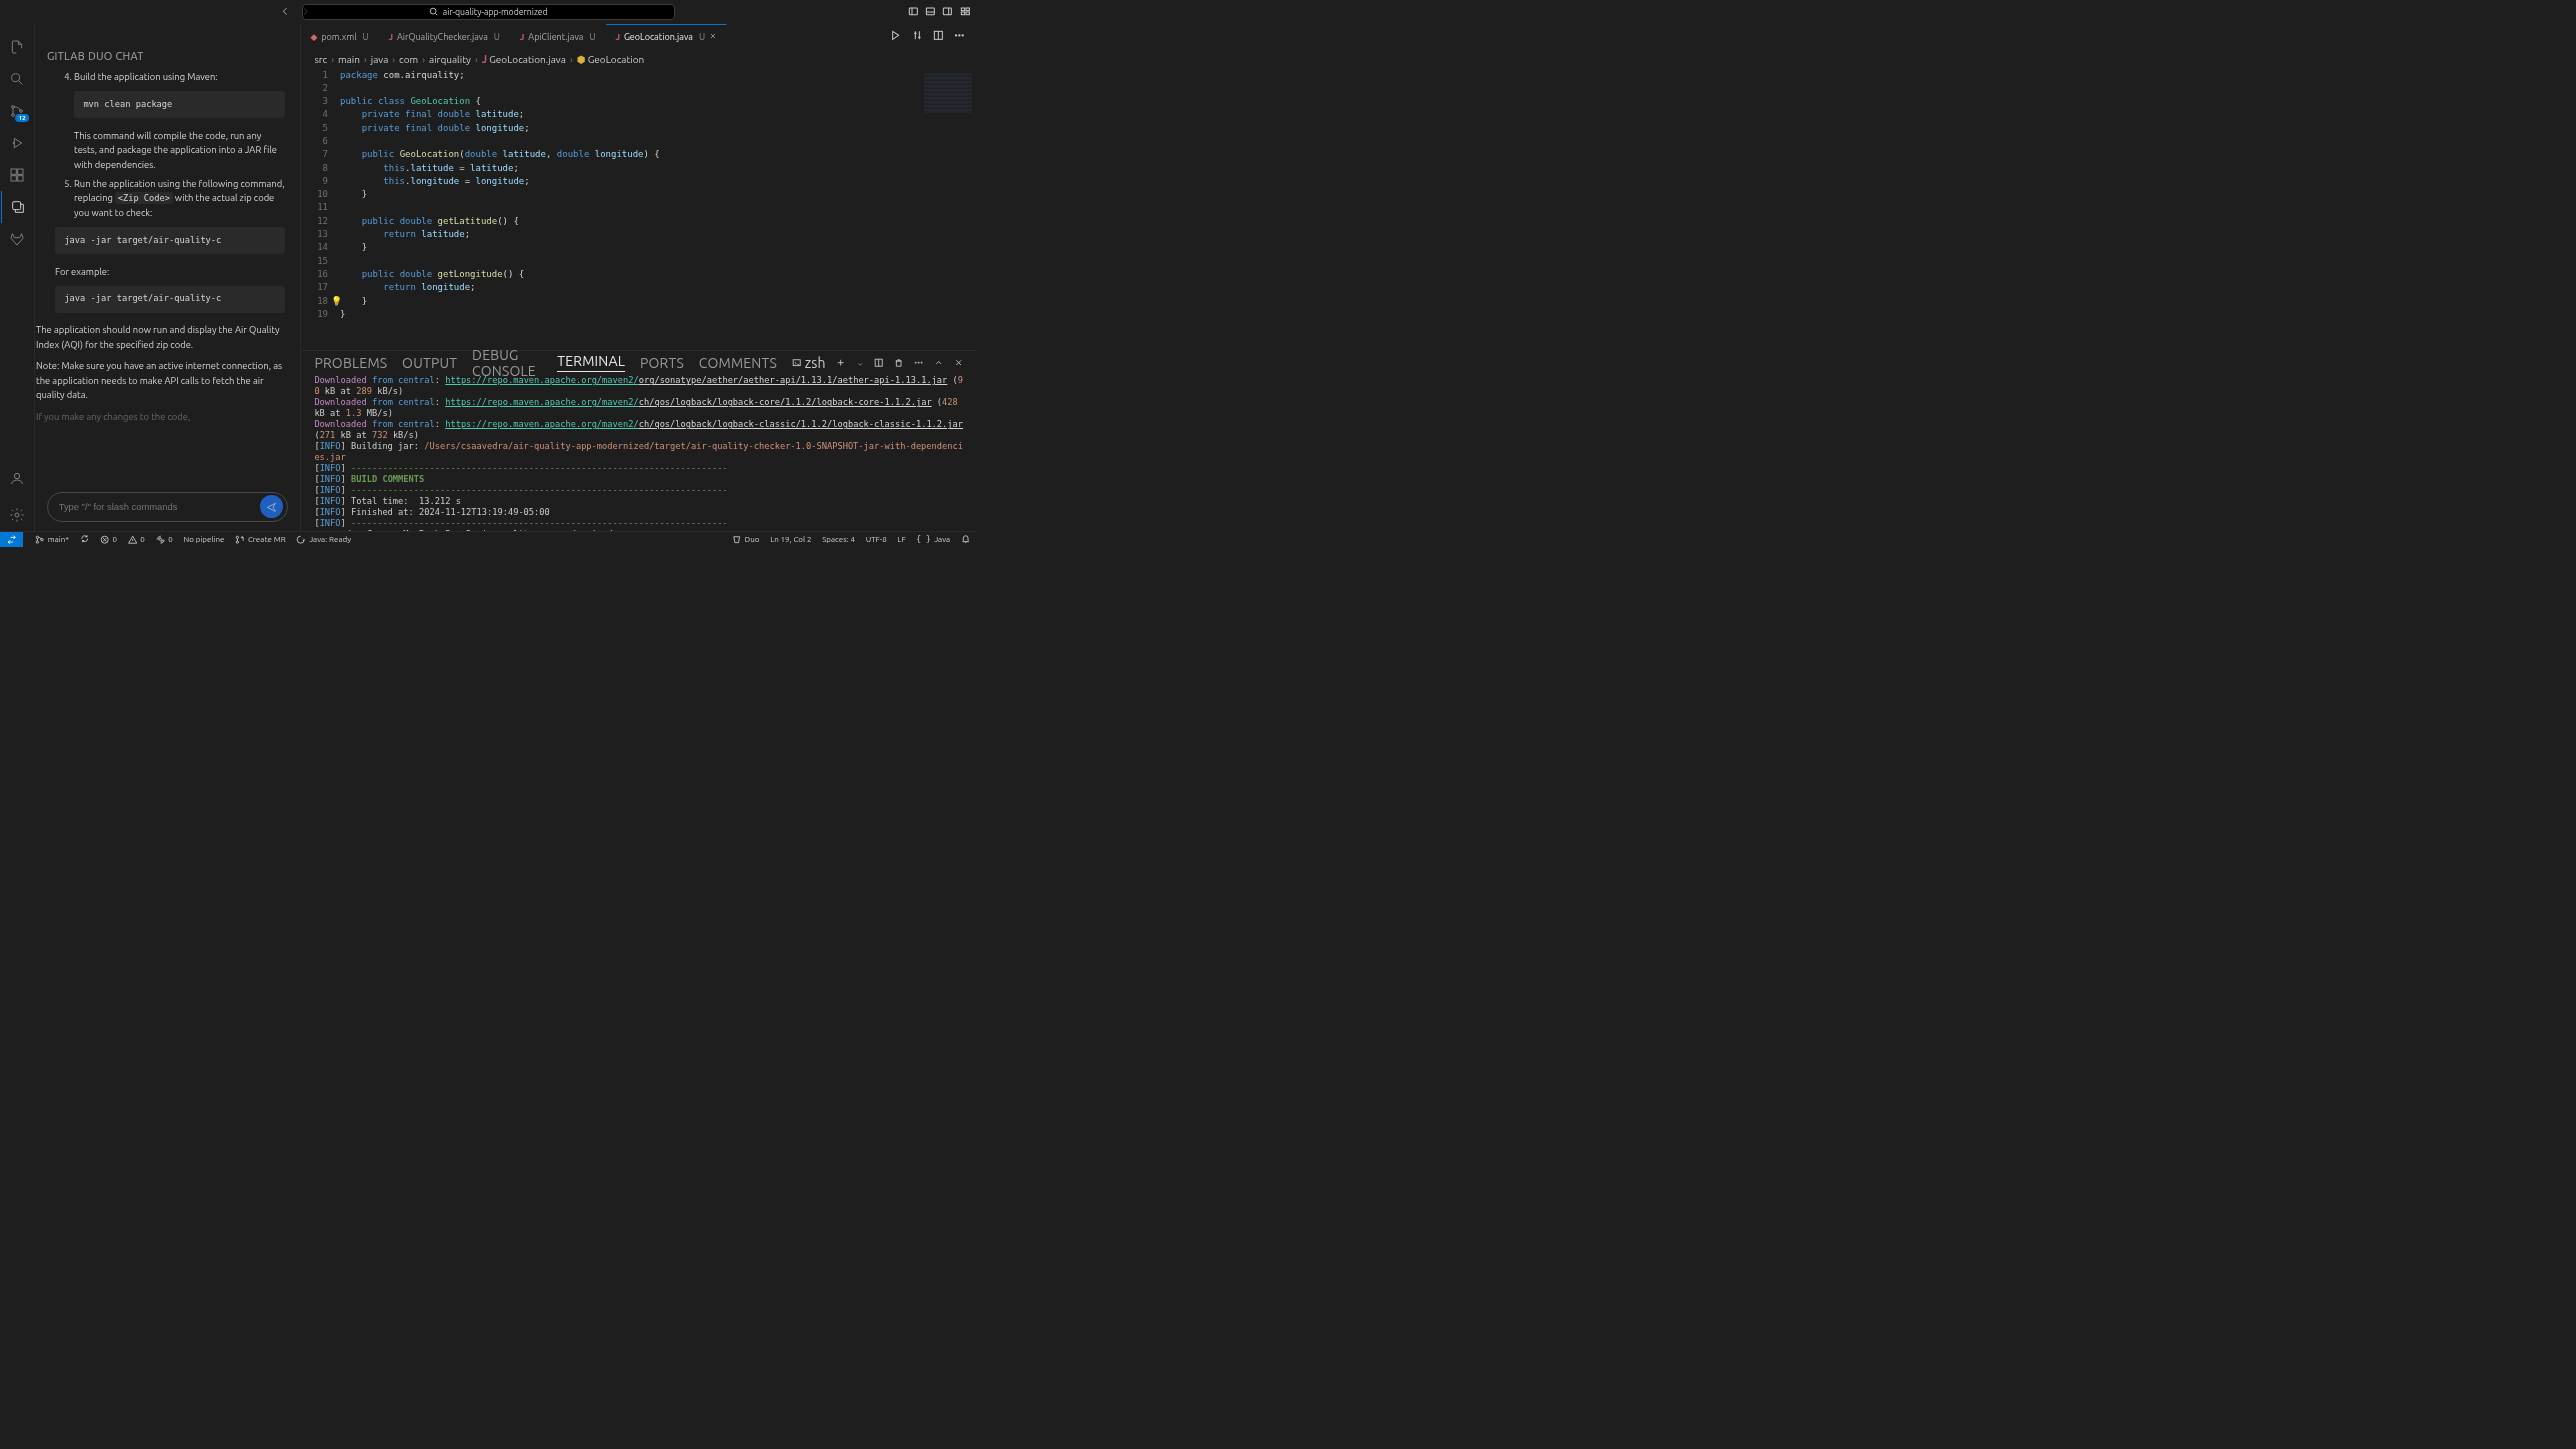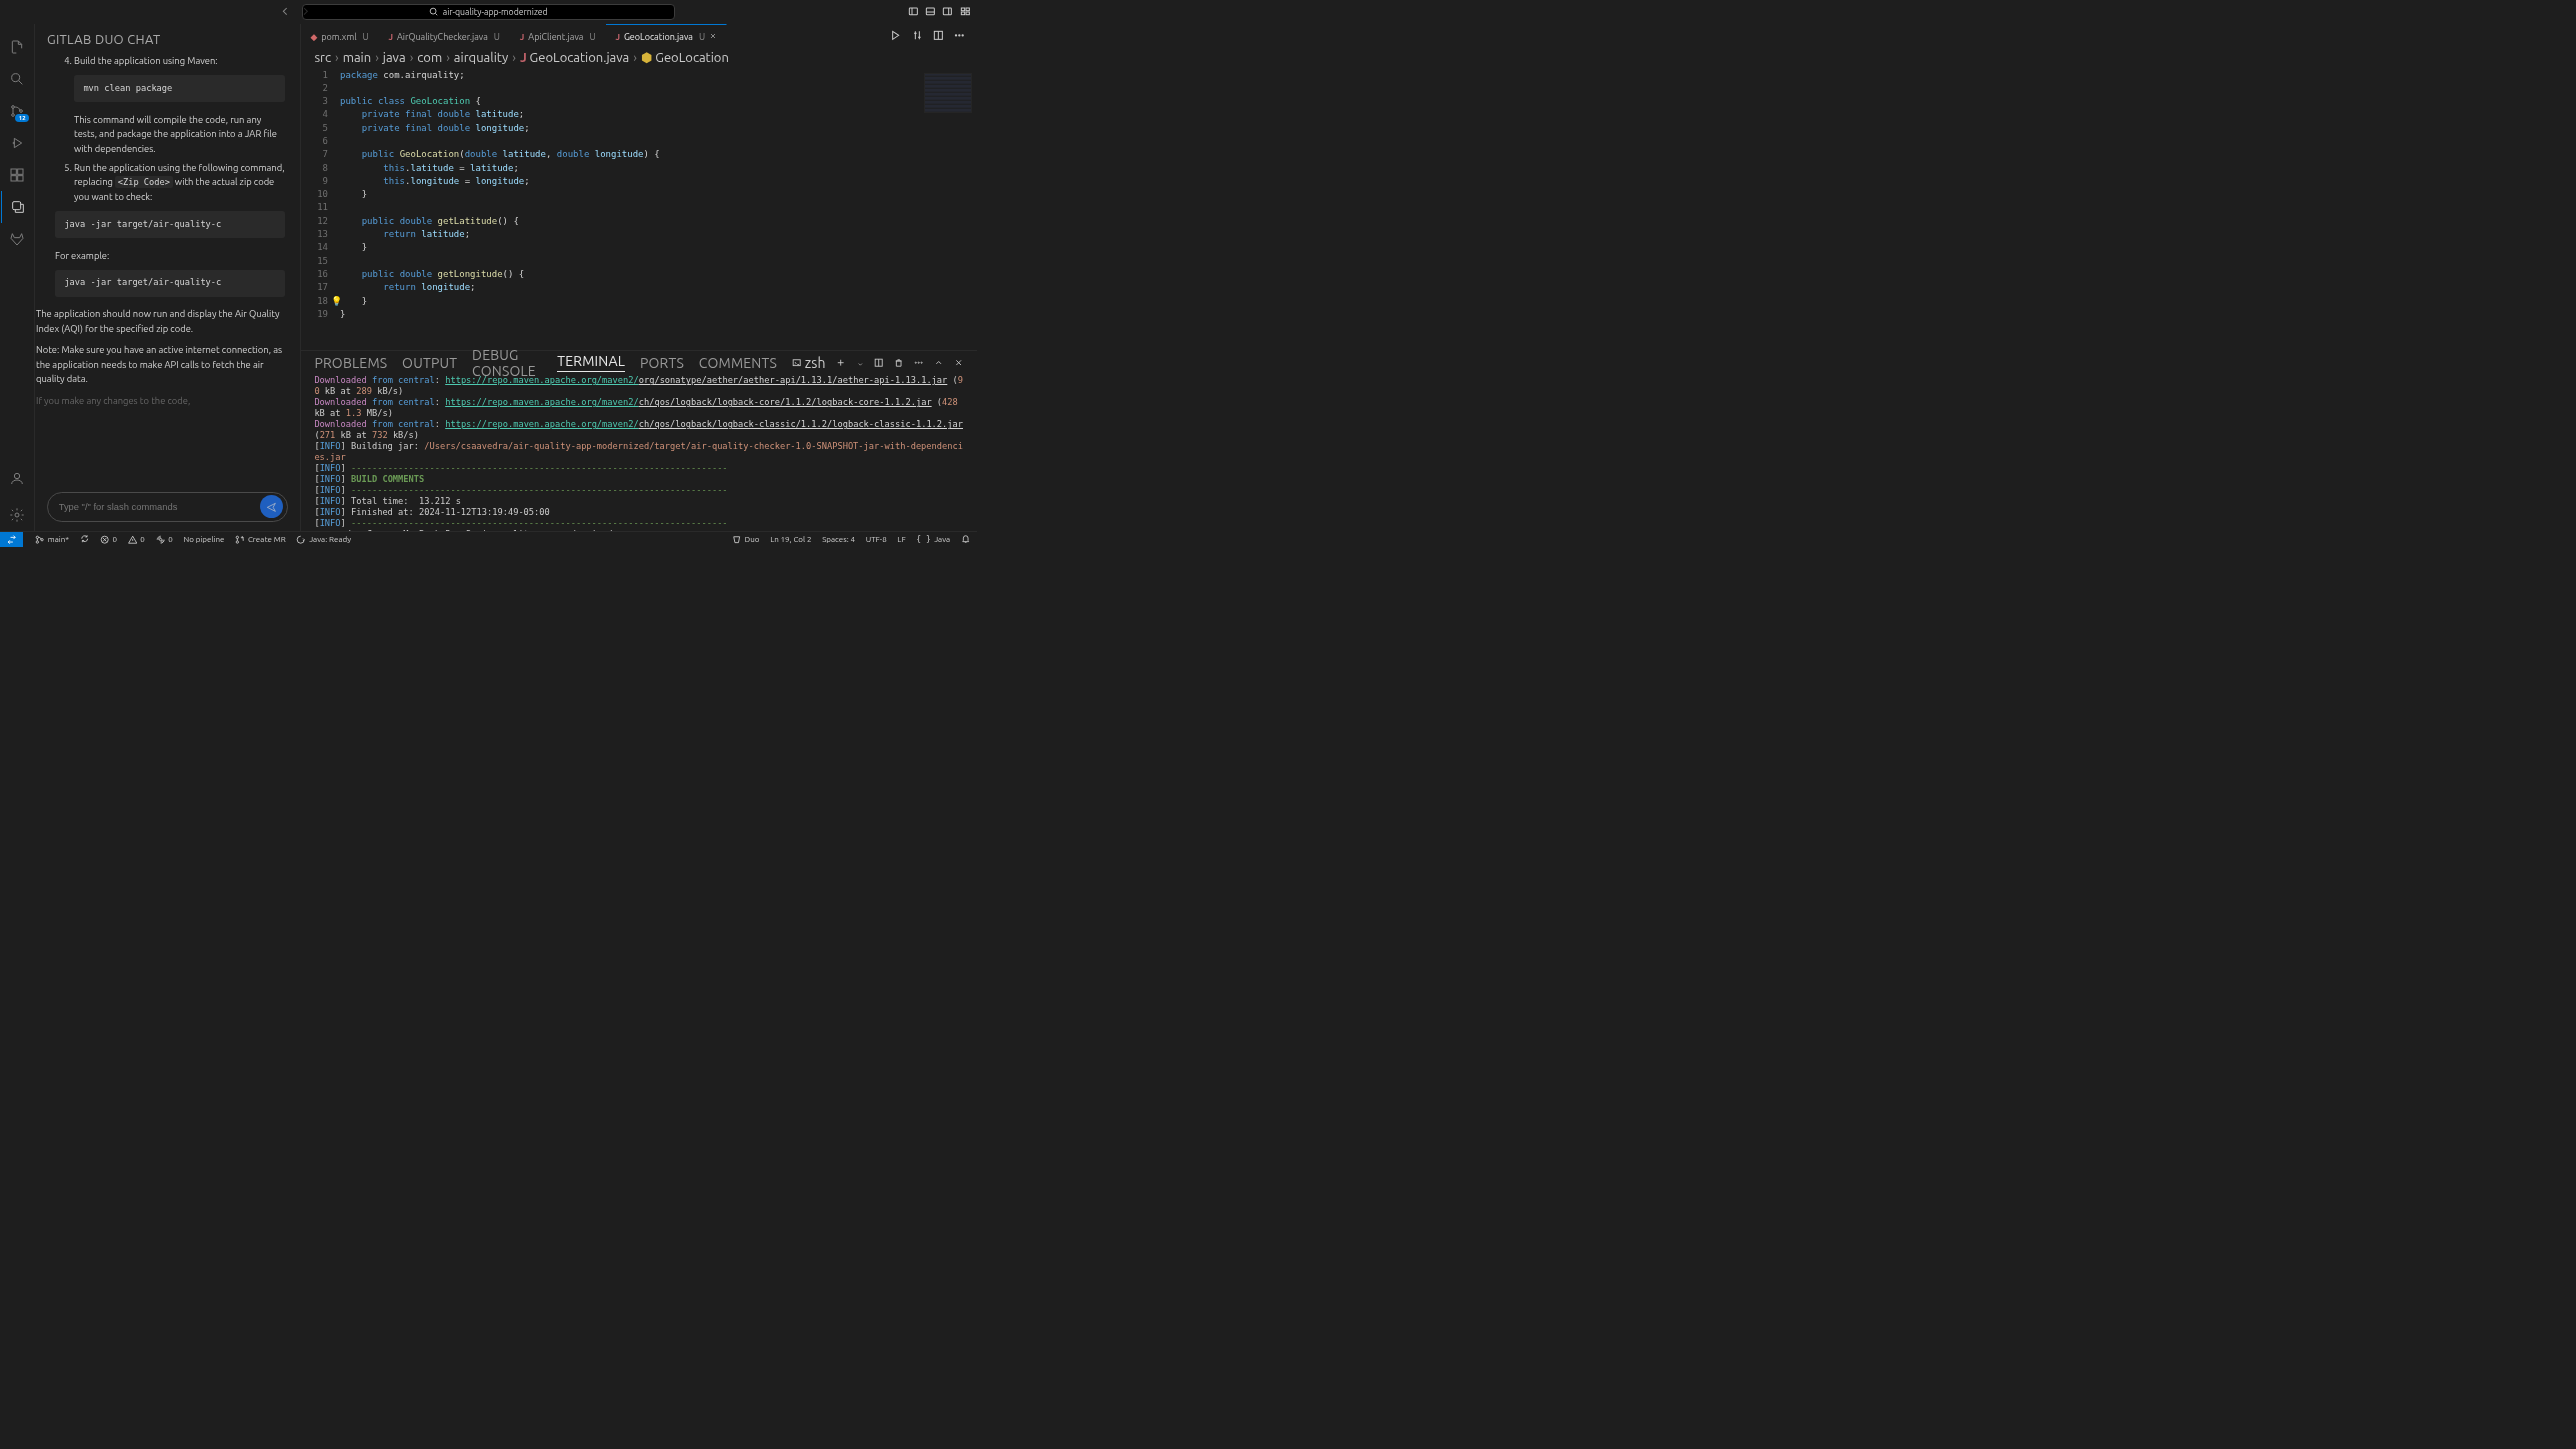--- a/index.html
+++ b/index.html
@@ -51,21 +51,21 @@
   background: #0078d4; color: #fff; border-radius: 5.4px;
   font-size: 6px; padding: 0.7px 3.4px; font-weight: 600;
 }
 .activity-bar .bottom { margin-top: auto; margin-bottom: 5.4px; }
 .chat-panel {
   width: 266px; border-right: 0.7px solid #2a2a2a;
   display: flex; flex-direction: column;
   padding: 0;
 }
 .chat-header {
-  padding: 8px 12px; font-size: 13px; letter-spacing: 0.3px; color: #aaa;
+  padding: 8px 12px; font-size: 11px; letter-spacing: 0.3px; color: #aaa; margin-top: 18px;
 }
 .chat-body {
   flex: 1; overflow: hidden; padding: 0 14.8px 0 20px;
   line-height: 1.55; color: #d4d4d4; font-size: 9.4px;
 }
 .chat-body ol { list-style-position: outside; margin-left: 19px; }
 .chat-body li { margin-bottom: 4px; }
 .code-block {
   background: #2a2a2a; border-radius: 2.7px; padding: 6.7px 9.4px;
   font-family: 'SF Mono', Menlo, Consolas, monospace; font-size: 8.7px;
@@ -107,22 +107,22 @@
 }
 .tab.active {
   background: #1e1e1e; color: #e8e8e8; border-top: 0.7px solid #0078d4;
   border-bottom: 0.7px solid #1e1e1e;
 }
 .tab .jicon { color: #c0626a; font-weight: 700; font-size: 8.7px; }
 .tab .mod { color: #888; margin-left: 2px; }
 .tab .close { opacity: 0.7; }
 .tab-actions { margin-left: auto; display: flex; gap: 10.7px; align-items: center; padding-right: 12px; }
 .breadcrumbs {
-  height: 19px; display: flex; gap: 4px; padding: 0 13.4px;
-  font-size: 13px; color: #ccc;
+  height: 19px; display: flex; align-items: center; gap: 4px; padding: 0 13.4px;
+  font-size: 10px; color: #ccc;
 }
 .breadcrumbs .sep { opacity: 0.5; }
 .editor-split {
   flex: 1; display: flex; flex-direction: column; min-height: 0;
 }
 .code-editor {
   flex: 1; display: flex; font-family: 'SF Mono', Menlo, Consolas, monospace; font-size: 9px;
   line-height: 13.3px; overflow: hidden; position: relative;
 }
 .minimap {

